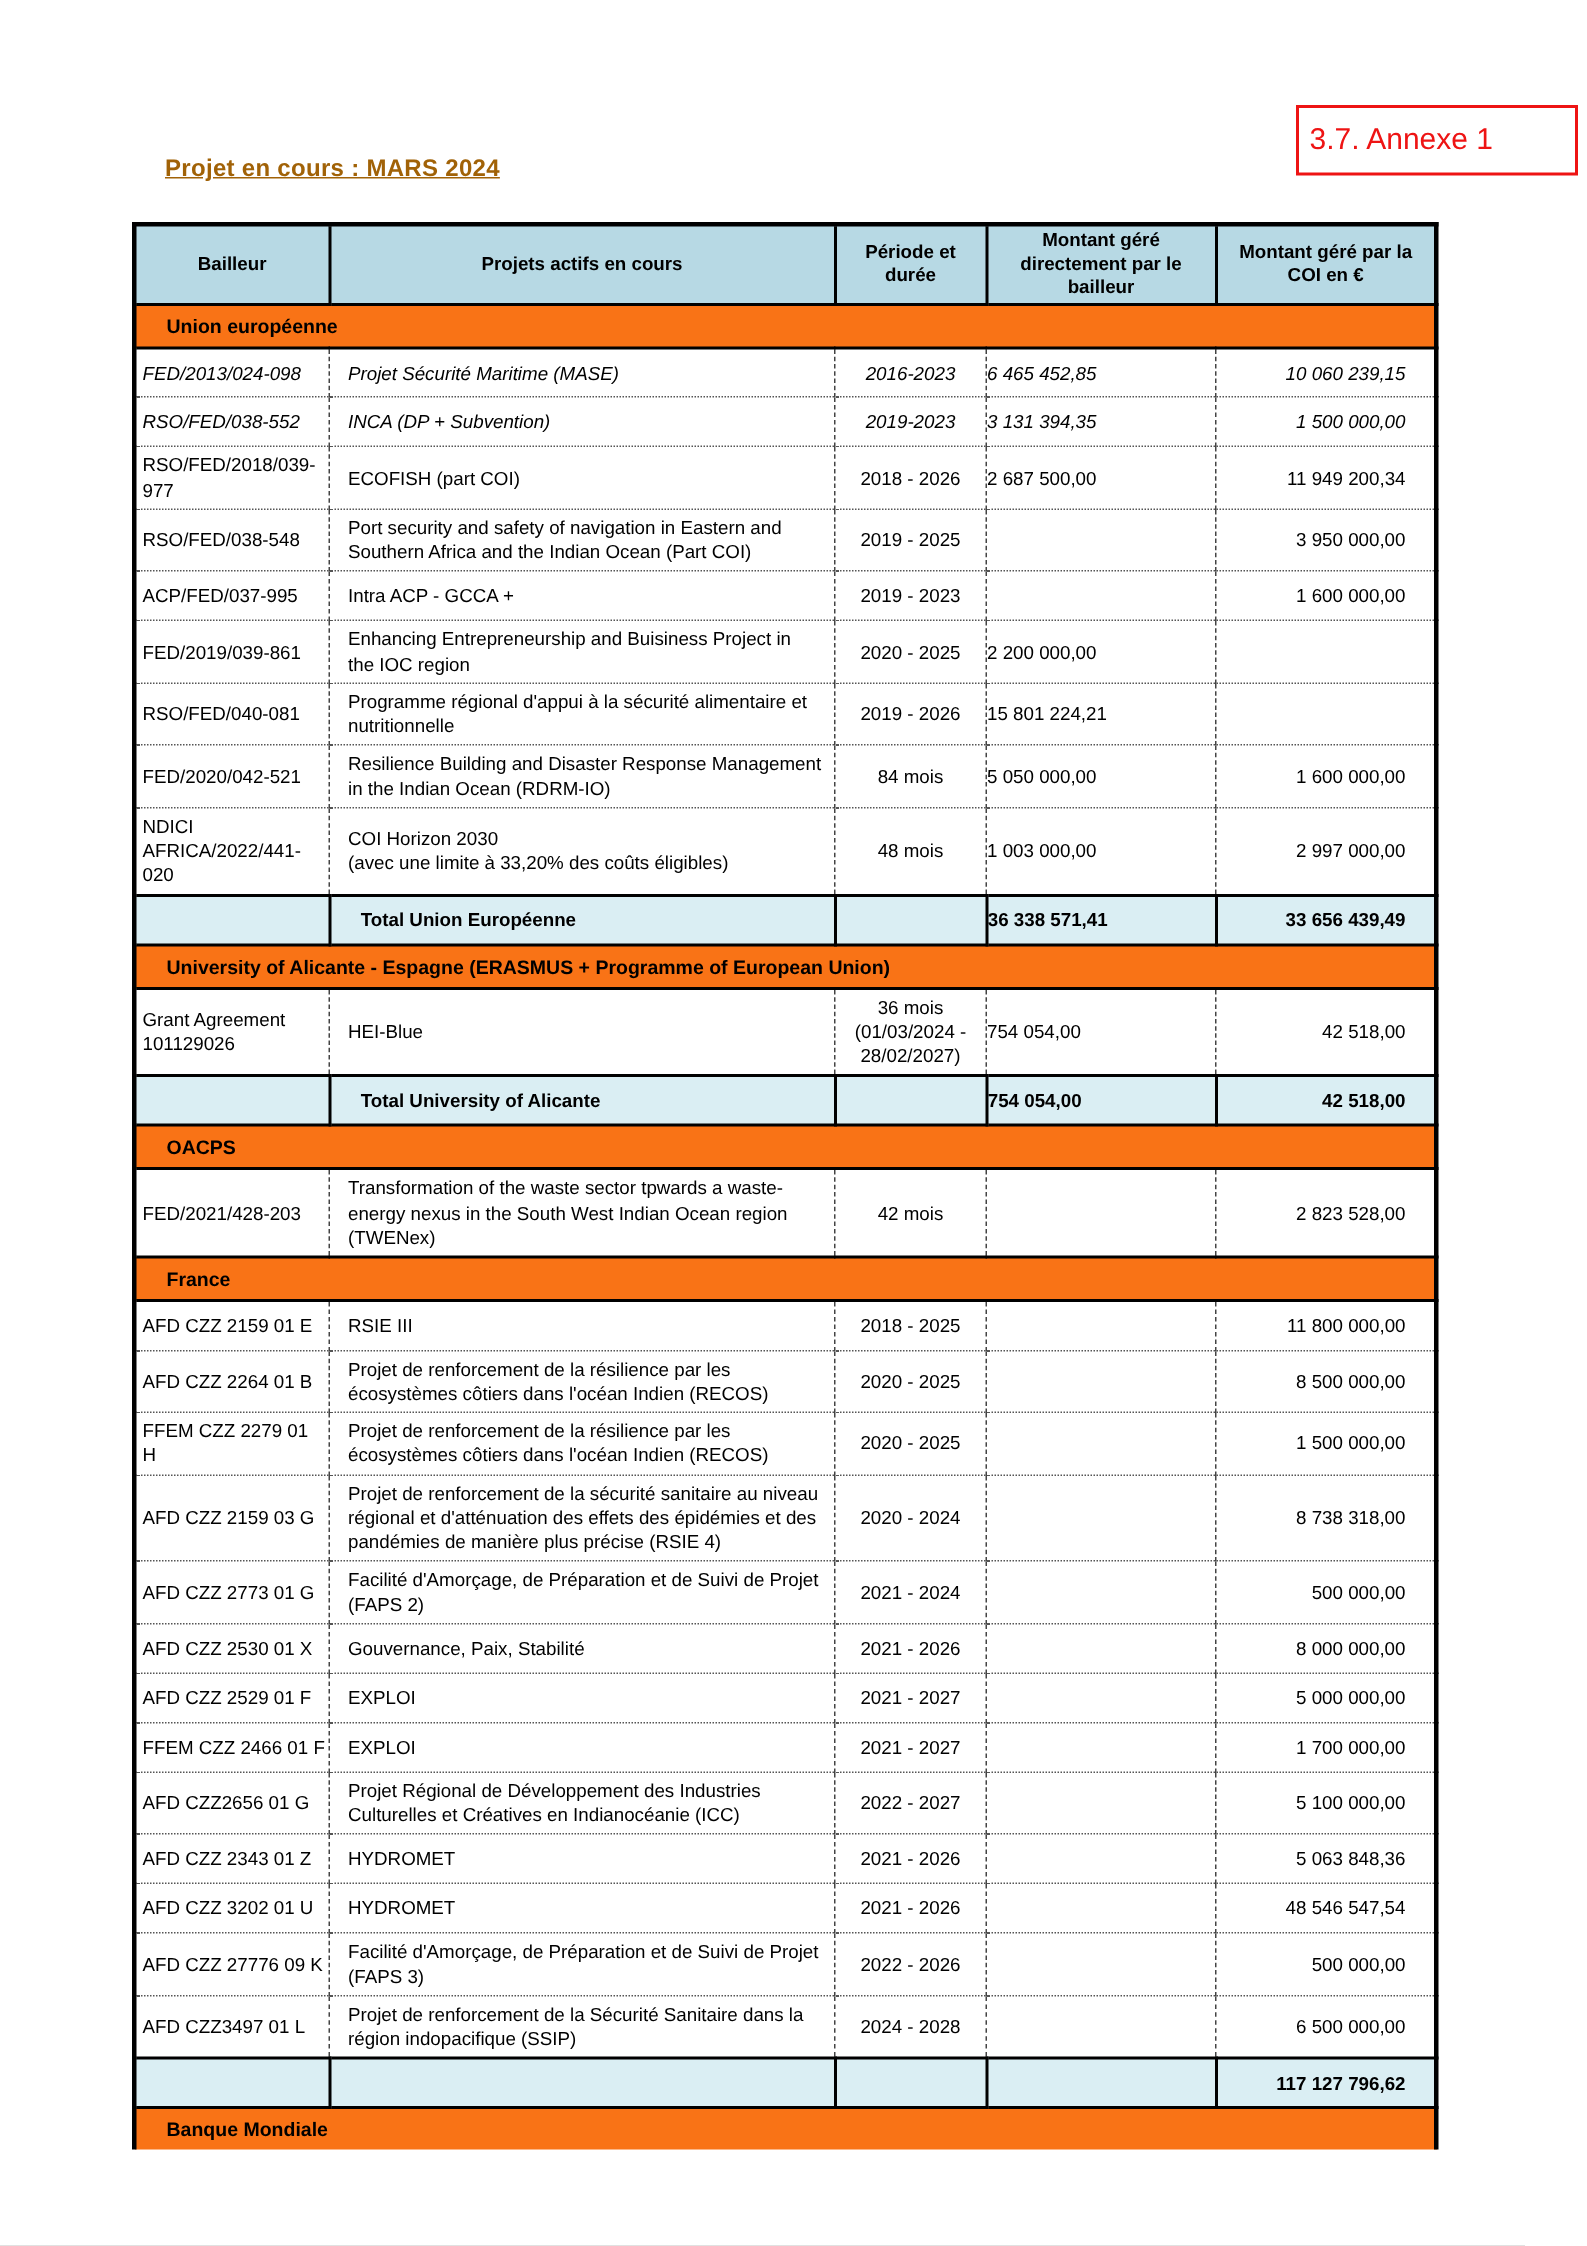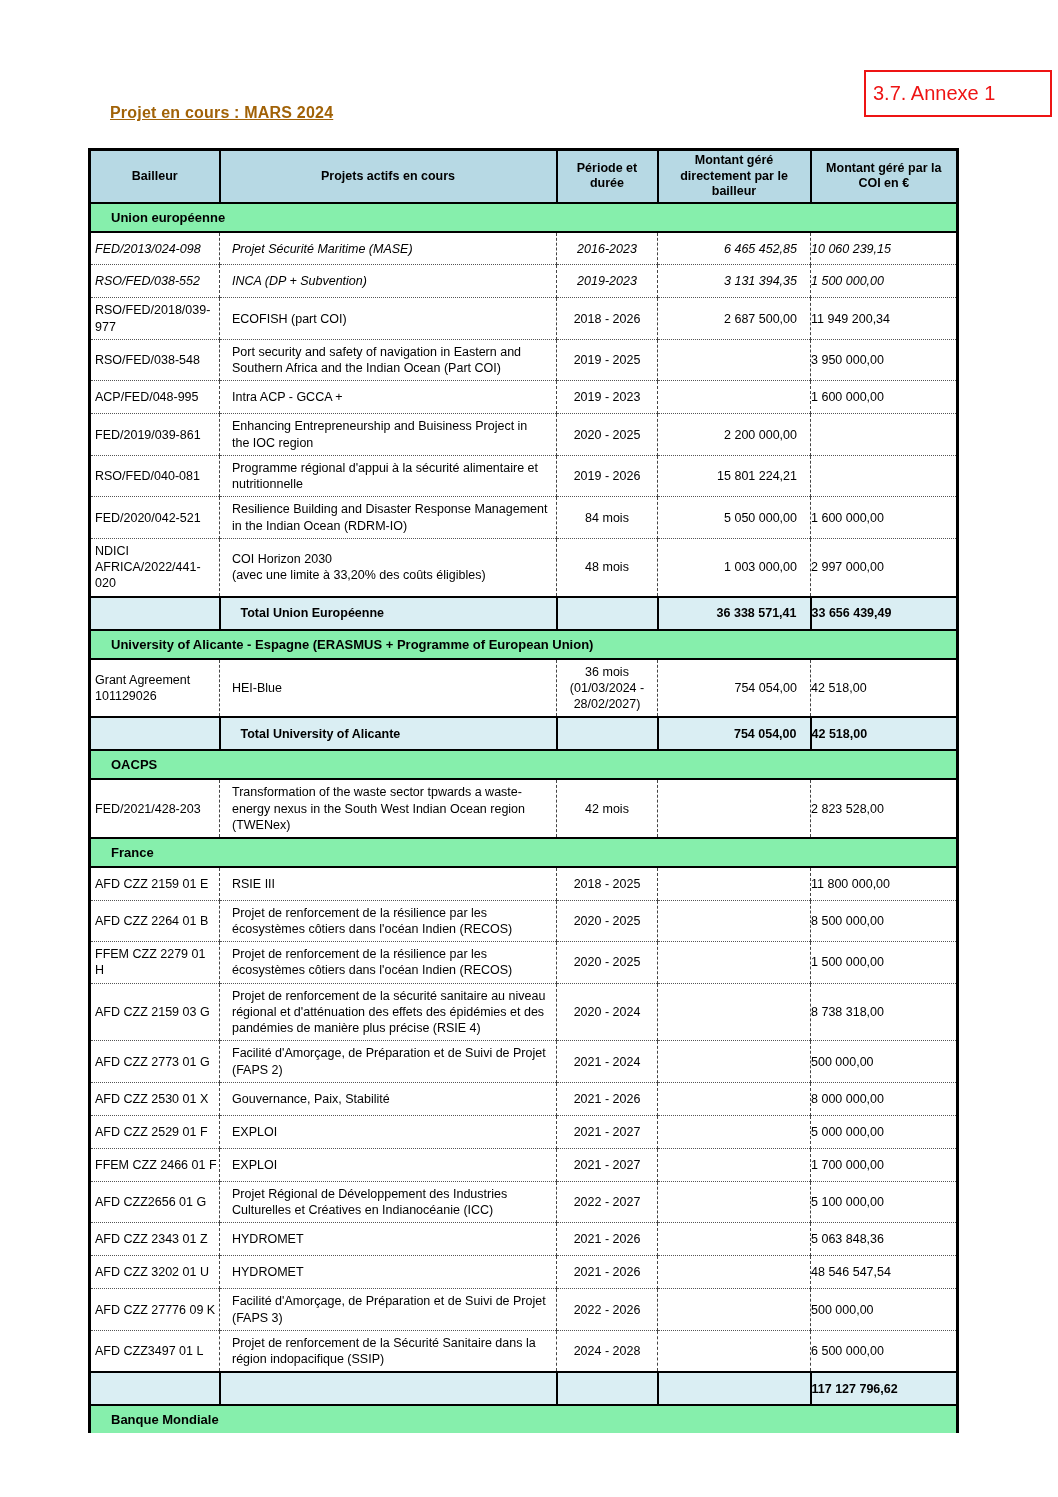--- a/index.html
+++ b/index.html
@@ -52,43 +52,43 @@
     height:50px;
     padding:2px 6px;
     line-height:1.25;
   }
   .section-row td{
     border-top:2.5px solid var(--line-black);
     border-bottom:2.5px solid var(--line-black);
     font-weight:bold;font-size:13px;
     padding:6px 6px 6px 20px;
     height:20px;
-    background:#86efac;
+    background:#f97316;
   }
   .data-row td{
     border-top:1px dotted #555;
     font-size:12.5px;
     line-height:1.3;
     padding-top:4px;padding-bottom:4px;
   }
   .data-row{height:33px;}
   .data-row td + td{border-left:1px dashed #444;}
   tr.italic td{font-style:italic;}
   .total-row td{
     background:var(--total-fill);
     border:2.5px solid var(--line-black);
     font-weight:bold;font-size:12.5px;
     height:33px;
   }
   .total-row td.c-projet{padding-left:20px;}
   .c-bailleur{padding-left:4px;padding-right:2px;text-align:left;word-wrap:break-word;}
   .c-projet{padding-left:12px;padding-right:8px;text-align:left;white-space:pre-line;}
   .c-periode{text-align:center;white-space:pre-line;padding-left:2px;padding-right:2px;}
-  .c-m1{text-align:right;padding-right:13px;margin-top:32px;}
-  .c-m2{padding-right:29px;}
+  .c-m1{padding-right:13px;margin-top:32px;}
+  .c-m2{text-align:right;padding-right:19px;}
   tbody tr:last-child td{border-bottom:none;}
 </style>
 </head>
 <body>
 
 <div class="page">
 
   <div class="annexe">
     <span>3.7. Annexe 1</span>
   </div>
@@ -139,21 +139,21 @@
             <td class="c-m2">11 949 200,34</td>
           </tr>
           <tr class="data-row">
             <td class="c-bailleur">RSO/FED/038-548</td>
             <td class="c-projet">Port security and safety of navigation in Eastern and Southern Africa and the Indian Ocean (Part COI)</td>
             <td class="c-periode">2019 - 2025</td>
             <td class="c-m1"></td>
             <td class="c-m2">3 950 000,00</td>
           </tr>
           <tr class="data-row">
-            <td class="c-bailleur">ACP/FED/048-995</td>
+            <td class="c-bailleur">ACP/FED/037-995</td>
             <td class="c-projet">Intra ACP - GCCA +</td>
             <td class="c-periode">2019 - 2023</td>
             <td class="c-m1"></td>
             <td class="c-m2">1 600 000,00</td>
           </tr>
           <tr class="data-row">
             <td class="c-bailleur">FED/2019/039-861</td>
             <td class="c-projet">Enhancing Entrepreneurship and Buisiness Project in the IOC region</td>
             <td class="c-periode">2020 - 2025</td>
             <td class="c-m1">2 200 000,00</td>

